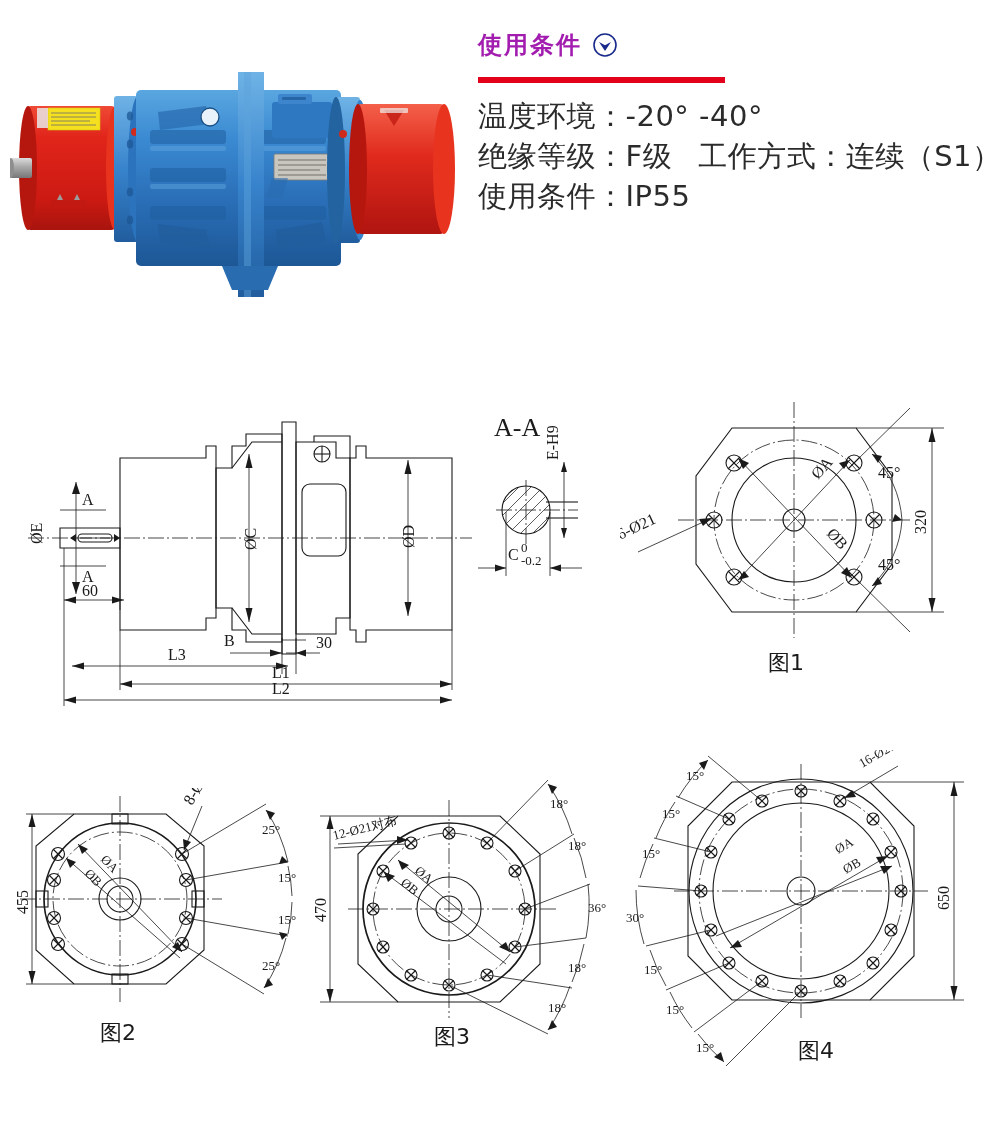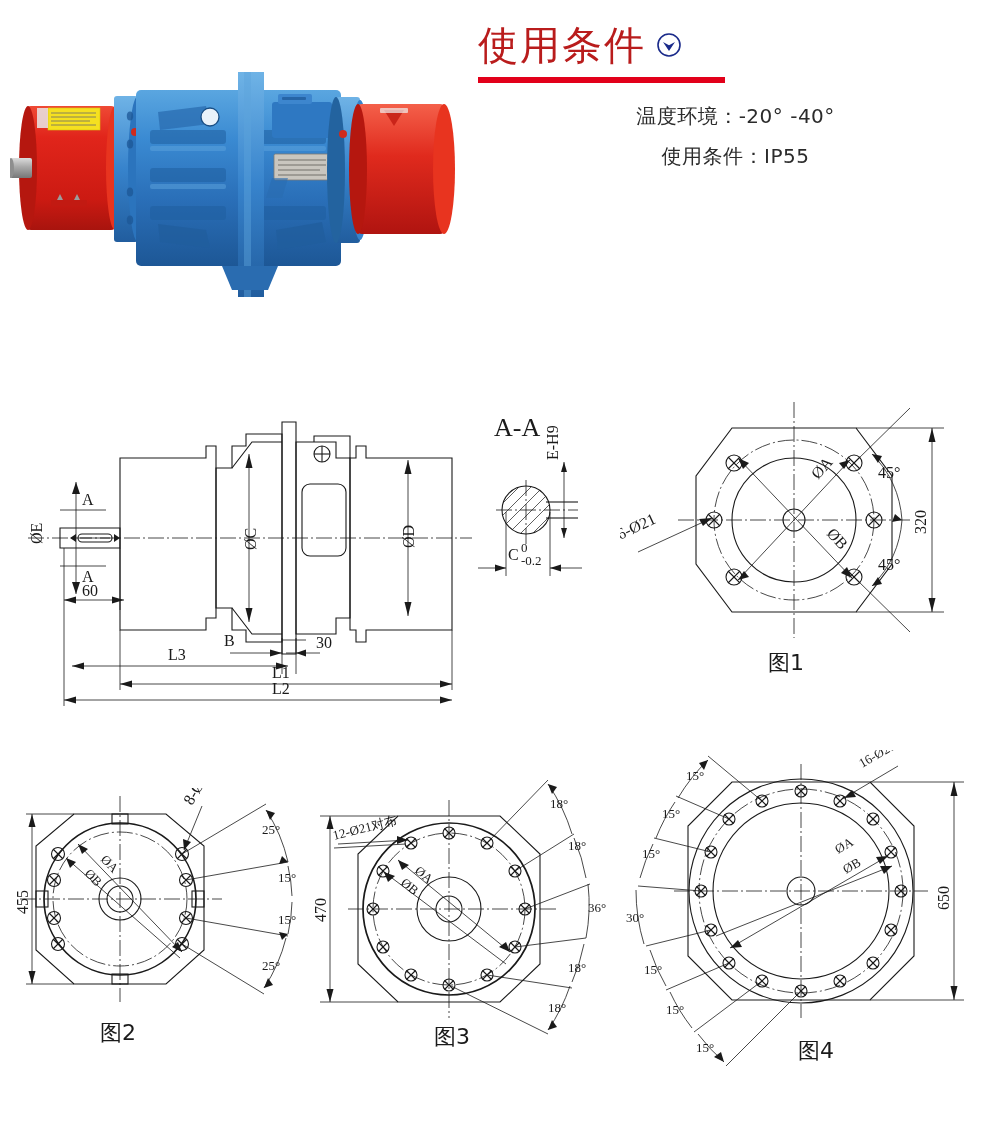--- a/index.html
+++ b/index.html
@@ -38,41 +38,40 @@
     width: 515px;
   }
   #spec-title-row {
     display: flex;
     align-items: center;
     gap: 10px;
     height: 46px;
   }
   #spec-title {
     font-family: "DejaVu Sans", "Liberation Sans", sans-serif;
-    font-size: 40px;
-    font-weight: normal;
-    color: #b91c1c;
+    font-size: 24px;
+    font-weight: bold;
+    color: #a21caf;
     letter-spacing: 2px;
     line-height: 1;
   }
   #chevron-circle-icon { display:block; }
   #spec-underline {
     margin-top: 9px;
     width: 247px;
     height: 6px;
     background: #e2001a;
   }
   #spec-list {
     margin-top: 13px;
-    font-size: 20px;
+    font-size: 29px;
     line-height: 40px;
     color: #2b2b2b;
     letter-spacing: 0.5px;
     font-family: "DejaVu Sans", "Liberation Sans", sans-serif;
-    text-align: center;
   }
   .spec-row { white-space: nowrap; }
   .spec-gap { display:inline-block; width: 26px; }
 
   
   #drawings {
     position: absolute;
     left: 0; top: 378px;
     width: 1000px; height: 750px;
   }
@@ -242,20 +241,23 @@
         </svg>
       </span>
     </div>
     <div id="spec-underline"></div>
 
     <div id="spec-list">
       <div class="spec-row">
         <span>温度环境：</span><span>-20° -40°</span>
       </div>
       <div class="spec-row">
+        <span>绝缘等级：</span><span>F级</span><span class="spec-gap"></span><span>工作方式：</span><span>连续（S1）</span>
+      </div>
+      <div class="spec-row">
         <span>使用条件：</span><span>IP55</span>
       </div>
     </div>
   </div>
 </div>
 
 <div id="drawings">
 
   <svg class="dwg" style="left:20px; top:20px;" width="460" height="310" viewBox="0 0 460 310">
 

